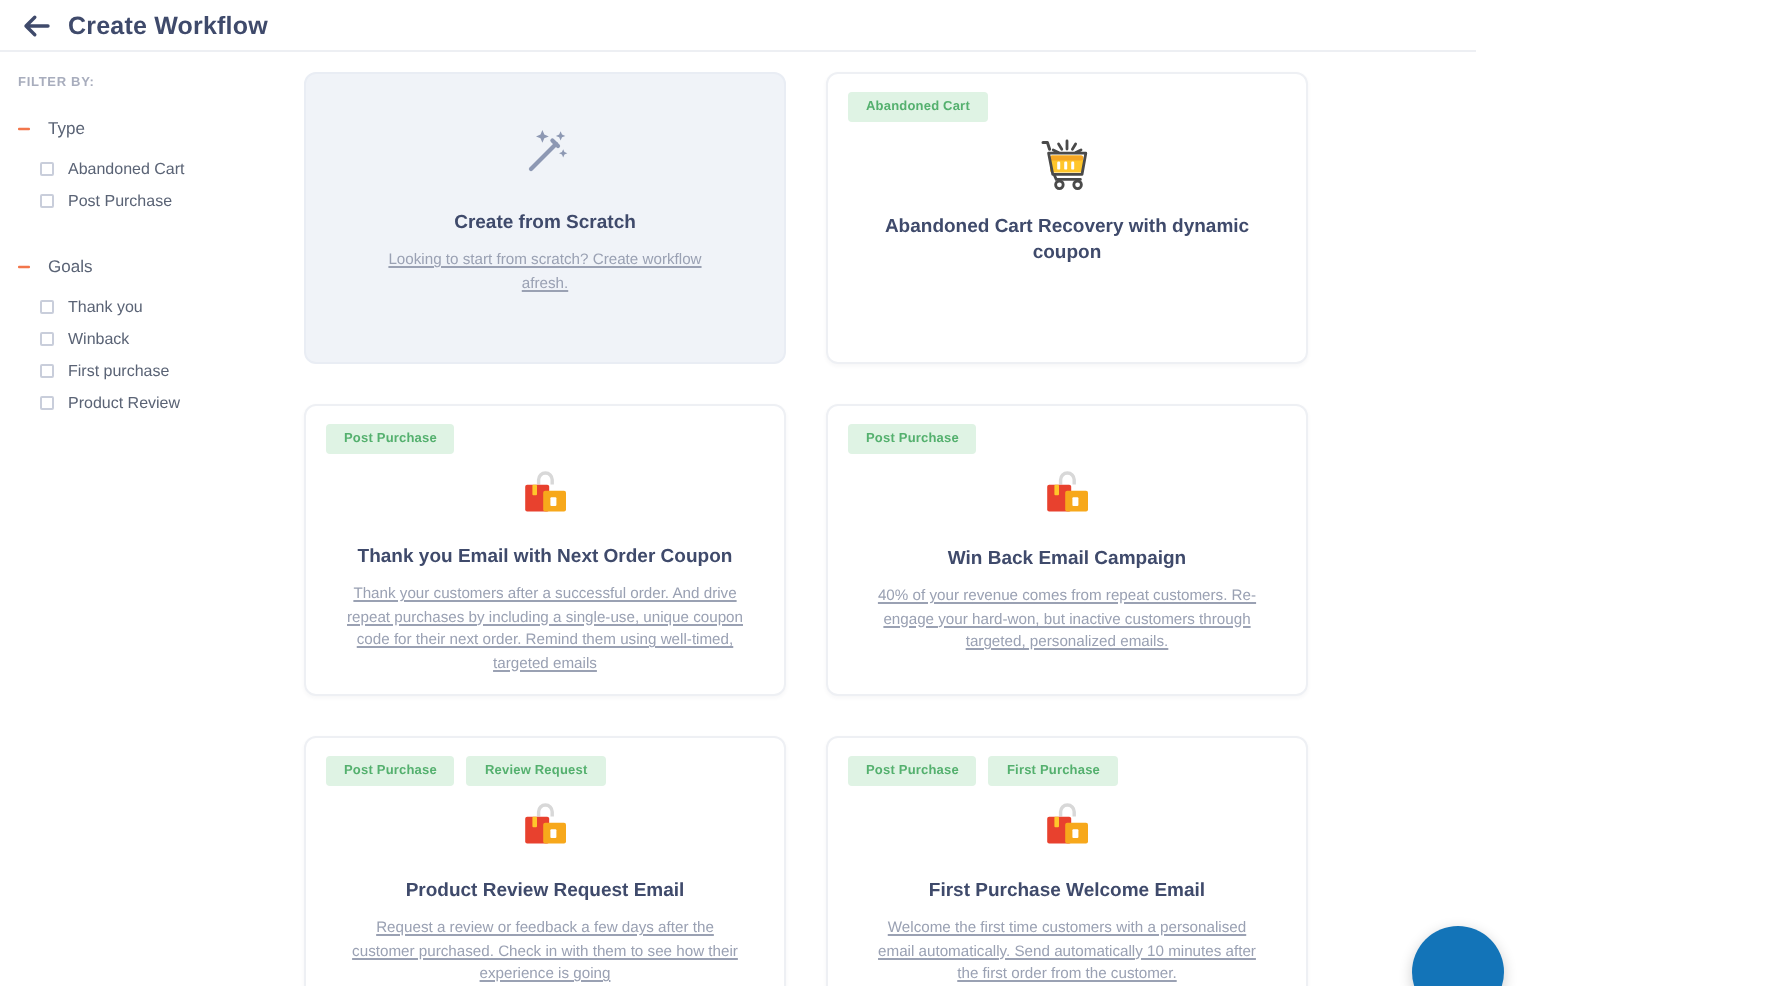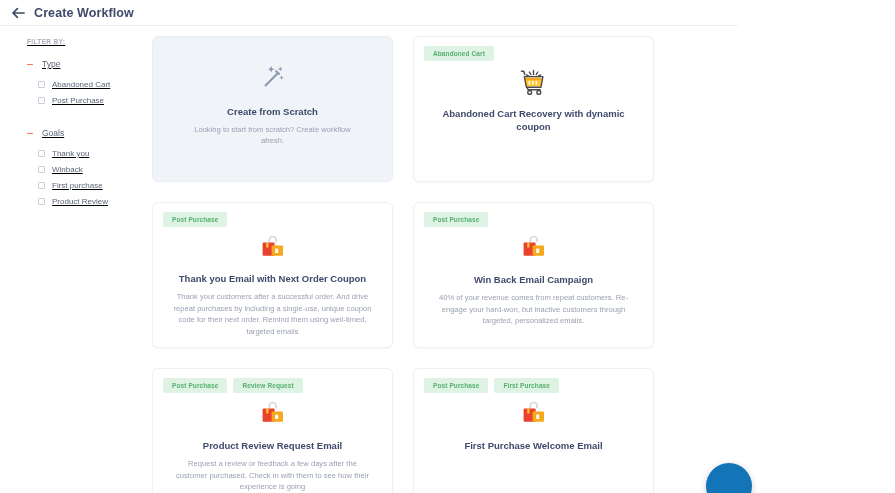--- a/index.html
+++ b/index.html
@@ -33,23 +33,22 @@
     letter-spacing: .1px;
   }
 
   
   .body-wrap { display: flex; height: 467px; }
 
   
   .sidebar {
     width: 150px;
     flex: 0 0 150px;
-    padding: 12px 0 0 27px;
+    padding: 12px 0 0 9px;
     background: #ffffff;
-    text-decoration: underline;
   }
   .filter-label {
     font-size: 6.5px;
     font-weight: bold;
     color: #a8adbd;
     letter-spacing: .35px;
     margin-bottom: 14px;
   }
   .filter-group { margin-bottom: 4px; }
   .group-head {
@@ -156,20 +155,21 @@
     margin-top: 9px;
     padding: 0 4px;
   }
   .card-desc {
     font-size: 7.6px;
     color: #9aa1b3;
     text-align: center;
     line-height: 11.5px;
     margin-top: 6px;
     padding: 0 10px;
+    text-decoration: underline;
   }
   
   .scratch .scratch-icon { margin-bottom: 3px; }
   .scratch .card-title { margin-top: 6px; }
   .scratch .card-desc { padding: 0 24px; }
 
   
   .chat-widget {
     position: absolute;
     right: -14px;
@@ -347,20 +347,21 @@
           <div class="card-icon">
             <svg width="30" height="28" viewBox="0 0 30 28" fill="none">
               <path d="M11.3 8.2V5.9a3.4 3.4 0 016.8 0v2.3" stroke="#d8d8d8" stroke-width="1.7" fill="none"></path>
               <rect x="4.6" y="8.4" width="12.0" height="13.4" rx="1" fill="#e8412e"></rect>
               <rect x="8.2" y="8.4" width="2.3" height="5.2" rx=".5" fill="#ffc62b"></rect>
               <rect x="13.6" y="11.4" width="11.4" height="10.4" rx="1" fill="#f7a81b"></rect>
               <rect x="17.2" y="14.6" width="3.0" height="4.4" rx=".5" fill="#fff"></rect>
             </svg>
           </div>
           <div class="card-title">First Purchase Welcome Email</div>
+          <div class="card-desc">Welcome the first time customers with a personalised email automatically. Send automatically 10 minutes after the first order from the customer.</div>
         </div>
 
       </div>
     </main>
   </div>
 
   <div class="chat-widget"></div>
 
 </div>
 

